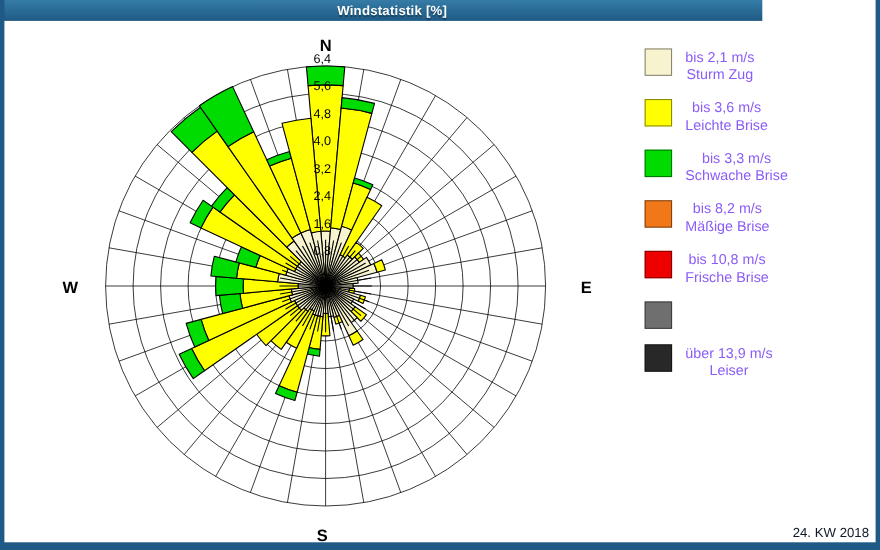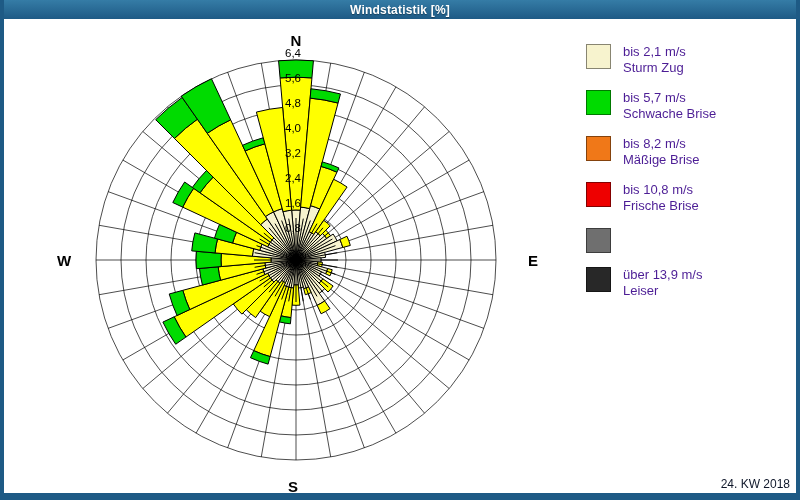--- a/index.html
+++ b/index.html
@@ -2,36 +2,36 @@
 <html><head>
 <meta charset="utf-8">
 <style>
   html,body{margin:0;padding:0;background:#d8d8d8;}
   #app{
     position:relative;width:800px;height:500px;background:#ffffff;
     font-family:"Liberation Sans","DejaVu Sans",sans-serif;
     overflow:hidden;box-sizing:border-box;
   }
   #titlebar{
-    position:absolute;left:0;top:0;width:800px;height:19px;
+    position:absolute;left:0;top:0;width:673px;height:19px;
     background:linear-gradient(#357ca6,#1e5a85);
-    display:flex;align-items:center;justify-content:center;
+    display:flex;align-items:center;justify-content:center;padding-left:20px;
   }
   #titlebar .t{
     color:#ffffff;font-size:12px;font-weight:bold;letter-spacing:0.2px;
     text-shadow:0 1px 1px rgba(0,0,0,0.35);
   }
   .frame-left,.frame-right{position:absolute;top:0;width:4px;height:500px;background:#1e5a85;z-index:5;}
   .frame-left{left:0}.frame-right{right:0}
   #bottombar{position:absolute;left:0;bottom:0;width:800px;height:7px;background:#1e5a85;z-index:5;}
   #rose{position:absolute;left:0;top:0;z-index:1;}
   #legend{position:absolute;left:586px;top:44px;z-index:2;}
   .leg-item{display:flex;align-items:flex-start;margin-bottom:14px;}
   .leg-swatch{width:25px;height:25px;margin-right:12px;flex:0 0 auto;border:1px solid rgba(0,0,0,0.45);box-sizing:border-box;}
-  .leg-text{font-size:13px;line-height:16px;color:#4c1d95;}
+  .leg-text{font-size:13px;line-height:16px;color:#8b5cf6;text-align:center;}
   #footer{position:absolute;right:10px;top:477px;font-size:12px;color:#0f172a;z-index:2;}
 </style>
 </head>
 <body>
 
 <div id="app">
   <div id="titlebar">
     <span class="t">Windstatistik [%]</span>
   </div>
 
@@ -215,23 +215,30 @@
 
   <div id="legend">
       <div class="leg-item">
         <div class="leg-swatch" style="background: rgb(247, 243, 206);"></div>
         <div class="leg-text">
           <div>bis 2,1 m/s</div>
           <div>Sturm Zug</div>
         </div>
       </div>
       <div class="leg-item">
+        <div class="leg-swatch" style="background: rgb(255, 255, 0);"></div>
+        <div class="leg-text">
+          <div>bis 3,6 m/s</div>
+          <div>Leichte Brise</div>
+        </div>
+      </div>
+      <div class="leg-item">
         <div class="leg-swatch" style="background: rgb(0, 219, 0);"></div>
         <div class="leg-text">
-          <div>bis 5,7 m/s</div>
+          <div>bis 3,3 m/s</div>
           <div>Schwache Brise</div>
         </div>
       </div>
       <div class="leg-item">
         <div class="leg-swatch" style="background: rgb(240, 120, 24);"></div>
         <div class="leg-text">
           <div>bis 8,2 m/s</div>
           <div>Mäßige Brise</div>
         </div>
       </div>

